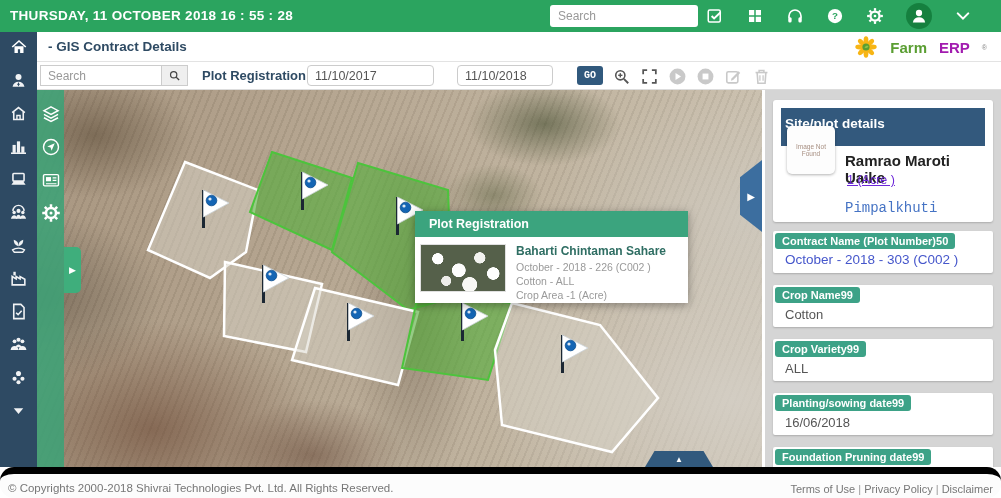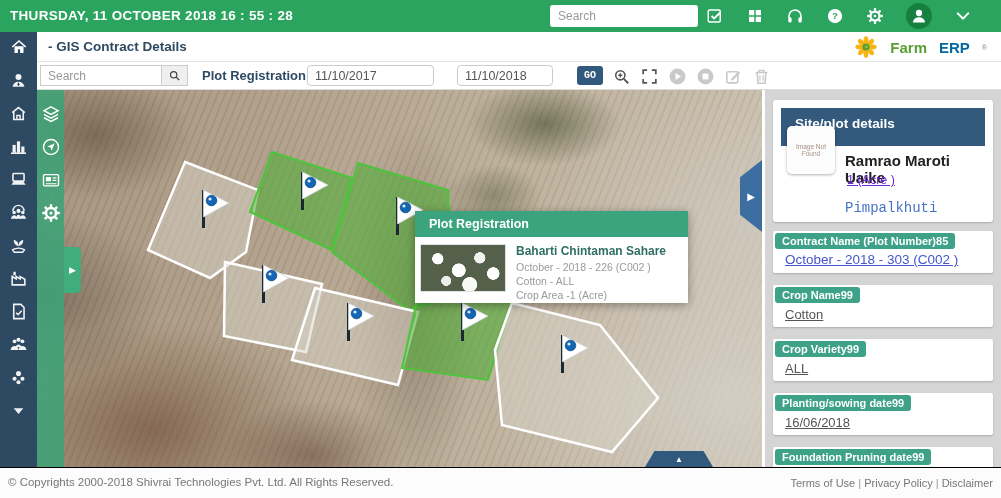--- a/index.html
+++ b/index.html
@@ -14,21 +14,21 @@
   .tb-icon svg{width:100%;height:100%;}
   .tb-icon.avatar{width:26px;height:26px;background:#15803F;border-radius:50%;padding:4px;box-sizing:border-box;}
   
   .header-row{position:absolute;left:0;top:32px;width:1001px;height:30px;background:#fff;border-bottom:1px solid #e3e3e3;box-sizing:border-box;}
   .home-tile{position:absolute;left:0;top:0;width:37px;height:30px;background:#2E4A63;color:#fff;display:flex;align-items:center;justify-content:center;}
   .home-tile svg{width:18px;height:18px;}
   .page-title{position:absolute;left:48px;top:0;line-height:30px;font-size:13.5px;font-weight:bold;color:#2E4A63;}
   .logo{position:absolute;right:14px;top:0;height:30px;display:flex;align-items:center;gap:12px;}
   .logo svg{width:24px;height:24px;}
   .logo-farm{font-size:15px;font-weight:bold;color:#5A9E32;}
-  .logo-erp{font-size:15px;font-weight:bold;color:#0369a1;}
+  .logo-erp{font-size:15px;font-weight:bold;color:#a21caf;}
   .logo-reg{font-size:7px;color:#888;vertical-align:super;}
   
   .toolbar{position:absolute;left:37px;top:62px;width:964px;height:28px;background:#fff;border-bottom:1px solid #ddd;box-sizing:border-box;}
   .tb-search{position:absolute;left:3px;top:3px;width:122px;height:21px;border:1px solid #ccc;padding:0 7px;font-size:12px;color:#555;box-sizing:border-box;outline:none;}
   .tb-search::placeholder{color:#999;}
   .tb-search-btn{position:absolute;left:124px;top:3px;width:27px;height:21px;background:#efefef;border:1px solid #ccc;box-sizing:border-box;display:flex;align-items:center;justify-content:center;color:#444;cursor:pointer;}
   .tb-search-btn svg{width:13px;height:13px;}
   .filter-label{position:absolute;left:165px;top:0;line-height:28px;font-size:13px;font-weight:bold;color:#2E4A63;cursor:pointer;}
   .date-input{position:absolute;top:3px;height:21px;border:1px solid #ccc;border-radius:4px;padding:0 7px;font-size:12.5px;color:#555;box-sizing:border-box;outline:none;}
   .date-from{left:270px;width:127px;}
@@ -77,31 +77,31 @@
       radial-gradient(10px 10px at 86% 62%, #fff 60%, transparent 65%),
       radial-gradient(8px 8px at 30% 78%, #ededea 60%, transparent 65%),
       radial-gradient(12px 12px at 58% 86%, #f8f8f5 60%, transparent 65%),
       #55604a;}
   .popup-text{padding-left:10px;padding-top:2px;}
   .popup-name{font-size:12px;font-weight:bold;color:#2F6E63;margin-bottom:2px;}
   .popup-line{font-size:10.5px;color:#9a9a9a;line-height:1.35;}
   
   .details{position:absolute;left:765px;top:90px;width:236px;height:377px;background:#d5d5d5;overflow:hidden;padding:10px 8px 0 8px;box-sizing:border-box;}
   .profile-card{position:relative;background:#fff;border-radius:3px;height:122px;margin-bottom:9px;box-shadow:0 1px 2px rgba(0,0,0,.2);}
-  .profile-header{position:absolute;left:8px;right:8px;top:8px;height:38px;background:#33597D;color:#fff;font-size:13.5px;font-weight:bold;padding:8px 0 0 14px;box-sizing:border-box;}
+  .profile-header{position:absolute;left:8px;right:8px;top:8px;height:38px;background:#33597D;color:#fff;font-size:13.5px;font-weight:bold;padding:8px 0 0 4px;box-sizing:border-box;}
   .img-placeholder{position:absolute;left:14px;top:26px;width:48px;height:48px;background:#fdfdfd;border-radius:5px;box-shadow:0 1px 3px rgba(0,0,0,.3);display:flex;align-items:center;justify-content:center;font-size:6.5px;color:#a78f82;text-align:center;z-index:2;}
   .profile-name{position:absolute;left:72px;top:52px;font-size:15px;font-weight:bold;color:#222;}
   .profile-area{position:absolute;left:74px;top:73px;font-size:12.5px;color:#6d28d9;cursor:pointer;text-decoration:underline;}
   .profile-site{position:absolute;left:72px;top:100px;font-size:14px;color:#4573C4;cursor:pointer;font-family:Liberation Mono, monospace;}
   .field-card{position:relative;background:#fff;border-radius:2px;height:42px;margin-bottom:12px;box-shadow:0 1px 2px rgba(0,0,0,.2);}
   .badge{position:absolute;left:2px;top:2px;background:#3DA287;color:#fff;font-size:11px;font-weight:bold;padding:2px 7px;border-radius:3px;white-space:nowrap;}
-  .field-value{position:absolute;left:12px;top:22px;font-size:13px;color:#555;text-decoration:underline;}
+  .field-value{position:absolute;left:12px;top:22px;font-size:13px;color:#555;}
   .field-value.link{color:#4556CB;font-size:13.5px;top:21px;cursor:pointer;}
   
-  .footer{position:absolute;left:0;top:467px;width:1001px;height:31px;background:#fcfcfc;border-top:1px solid #000000;box-sizing:border-box;}
+  .footer{position:absolute;left:0;top:467px;width:1001px;height:31px;background:#fcfcfc;border-top:7px solid #000000;box-sizing:border-box;border-radius:14px;}
   .copyright{position:absolute;left:8px;top:8px;font-size:11.5px;color:#777;}
   .footer-links{position:absolute;right:8px;top:9px;font-size:11px;color:#999;}
   .footer-links a{color:#777;text-decoration:none;cursor:pointer;}
 </style>
 </head>
 <body>
 
 <div class="app">
 
   <header class="topbar">
@@ -471,21 +471,21 @@
   <aside class="details">
     <div class="profile-card">
       <div class="profile-header">Site/plot details</div>
       <div class="img-placeholder">Image Not Found</div>
       <div class="profile-name">Ramrao Maroti Uaike</div>
       <div class="profile-area">1 (Acre )</div>
       <div class="profile-site">Pimpalkhuti</div>
     </div>
     <div id="fields">
         <div class="field-card">
-    <span class="badge">Contract Name (Plot Number)85</span>
+    <span class="badge">Contract Name (Plot Number)50</span>
     <div class="field-value link">October - 2018 - 303 (C002 )</div>
   </div>
         <div class="field-card">
     <span class="badge">Crop Name99</span>
     <div class="field-value">Cotton</div>
   </div>
         <div class="field-card">
     <span class="badge">Crop Variety99</span>
     <div class="field-value">ALL</div>
   </div>

